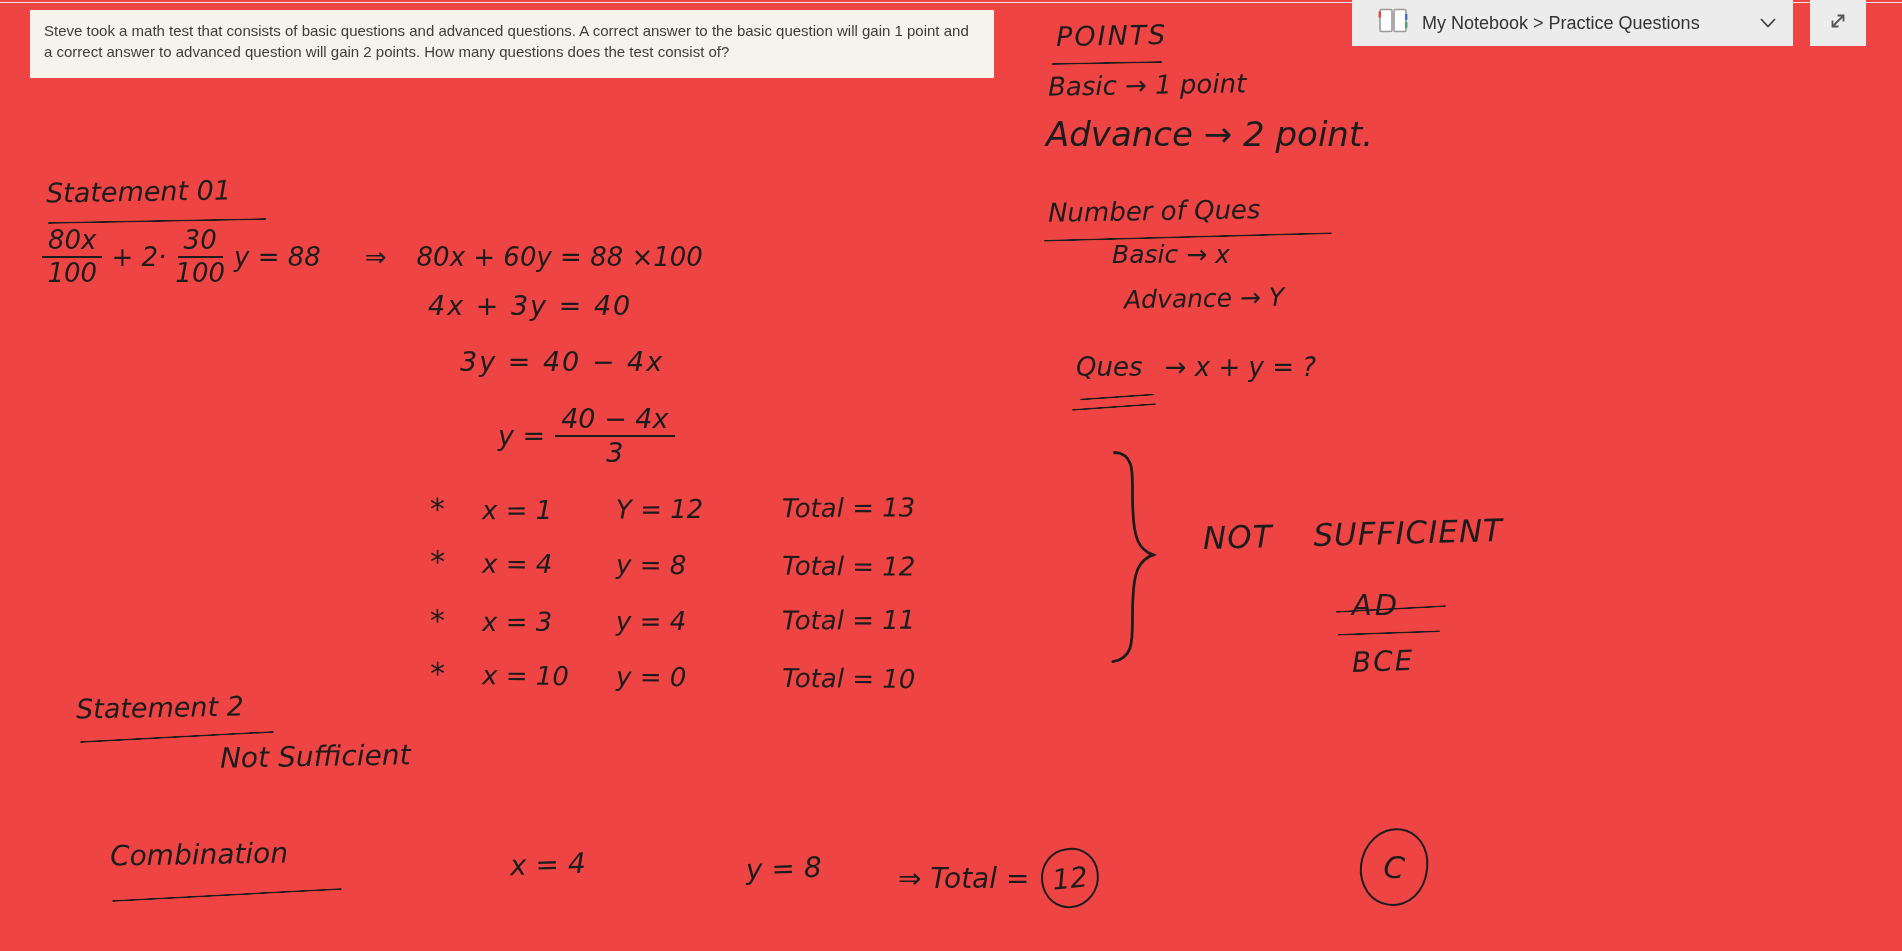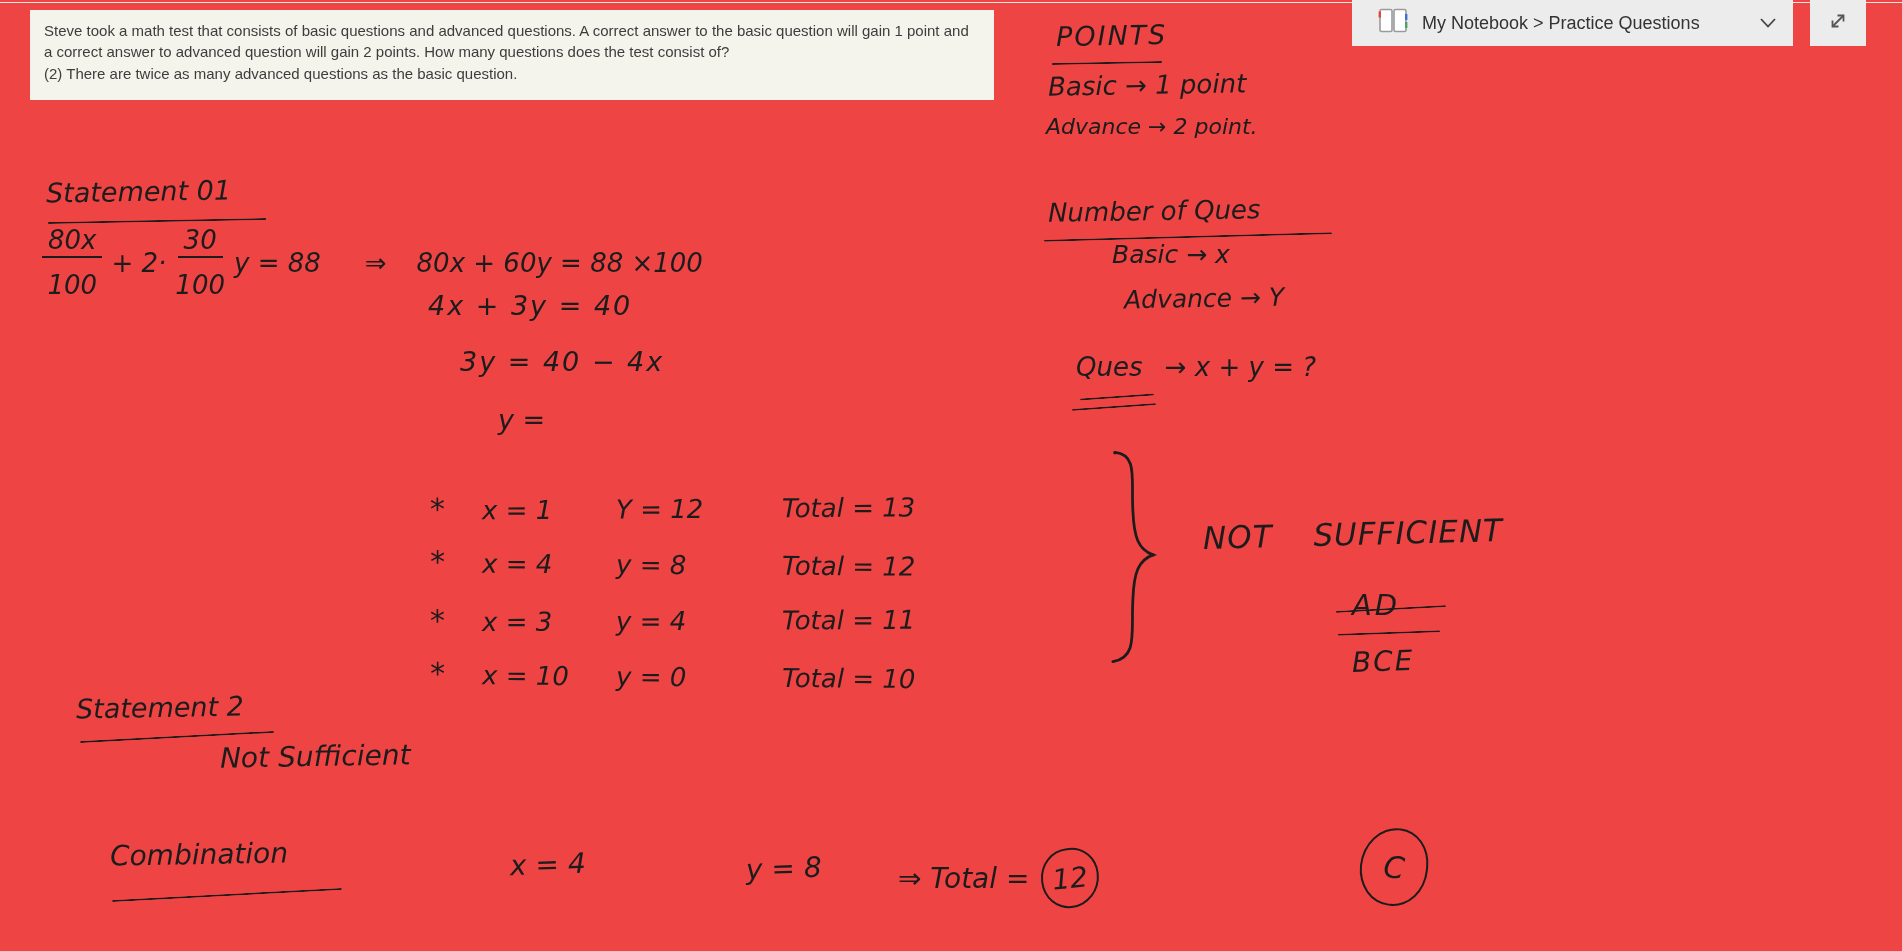--- a/index.html
+++ b/index.html
@@ -23,38 +23,38 @@
   .expand-btn { position:absolute; left:1810px; top:0; width:56px; height:46px; background:#ececec;
                 display:flex; align-items:center; justify-content:center; cursor:pointer; }
 
   
   .hw { position:absolute; font-family:"DejaVu Sans", sans-serif; font-style:italic; color:#1c1c1c;
         white-space:nowrap; }
   .ink-line { position:absolute; height:0; border-top:2.5px solid #1c1c1c; border-radius:2px; }
 
   #points-title   { left:1056px; top:20px;  font-size:27px; letter-spacing:2px; transform:rotate(-1deg); }
   #points-basic   { left:1048px; top:70px;  font-size:26px; transform:rotate(-1deg); }
-  #points-advance { left:1046px; top:114px; font-size:22px; }
+  #points-advance { left:1046px; top:114px; font-size:34px; }
 
   #nq-title   { left:1048px; top:196px; font-size:26px; transform:rotate(-1deg); }
   #nq-basic   { left:1112px; top:240px; font-size:25px; }
   #nq-advance { left:1124px; top:284px; font-size:25px; transform:rotate(-1deg); }
   #ques-row   { left:1076px; top:352px; font-size:26px; }
 
   #st1-title { left:46px; top:176px; font-size:27px; transform:rotate(-1deg); }
   #eq1 { left:42px; top:226px; font-size:26px; display:flex; align-items:center; gap:9px; }
   .sp30 { display:inline-block; width:26px; }
   .sp14 { display:inline-block; width:12px; }
   #eq-line2 { left:428px; top:290px; font-size:27px; letter-spacing:2px; }
   #eq-line3 { left:460px; top:346px; font-size:27px; letter-spacing:2px; }
   #eq-line4 { left:498px; top:404px; font-size:27px; display:flex; align-items:center; gap:10px; }
 
   .frac { display:inline-flex; flex-direction:column; align-items:center; line-height:1.1;font-style:italic; }
   .frac .fnum { border-bottom:2.5px solid #1c1c1c; padding:0 6px 1px; }
-  .frac .fden { padding-top:13px; }
+  .frac .fden { padding-top:1px; }
 
   .cases { position:absolute; left:430px; top:490px; }
   .case-row { display:grid; grid-template-columns:52px 134px 166px auto; align-items:baseline;
               height:56px; font-size:26px; font-family:"DejaVu Sans", sans-serif; font-style:italic; color:#1c1c1c; }
   .case-row .star { font-size:30px; font-style:normal; }
   .case-row:nth-child(1){ transform:rotate(-0.4deg); }
   .case-row:nth-child(2){ transform:rotate(0.4deg); }
   .case-row:nth-child(3){ transform:rotate(-0.3deg); }
   .case-row:nth-child(4){ transform:rotate(0.5deg); }
 
@@ -78,21 +78,20 @@
               font-size:30px; color:#1c1c1c; transform:rotate(6deg); }
 </style>
 </head>
 <body>
 
 <div class="stage">
   <div class="top-divider"></div>
 
   <div class="problem-box">
     <p>Steve took a math test that consists of basic questions and advanced questions. A correct answer to the basic question will gain 1 point and a correct answer to advanced question will gain 2 points. How many questions does the test consist of?</p>
-    <p class="st2">(2) There are twice as many advanced questions as the basic question.</p>
   </div>
 
   <div class="header-bar">
     <span>
       <svg width="30" height="27" viewBox="0 0 30 27">
         <rect x="2" y="2.5" width="12" height="22" rx="1.5" fill="#ffffff" stroke="#9a9a9a" stroke-width="1.6"></rect>
         <rect x="16" y="2.5" width="12" height="22" rx="1.5" fill="#ffffff" stroke="#9a9a9a" stroke-width="1.6"></rect>
         <rect x="0.6" y="4.5" width="2.4" height="6" fill="#e3443a"></rect>
         <rect x="27" y="7" width="2.4" height="6" fill="#3f6fd1"></rect>
         <rect x="27" y="15" width="2.4" height="6" fill="#4ca464"></rect>
@@ -148,20 +147,24 @@
     <span class="sp30"></span>
     <span>⇒</span>
     <span class="sp14"></span>
     <span>80x + 60y = 88 ×100</span>
   </div>
 
   <div class="hw" id="eq-line2">4x + 3y = 40</div>
   <div class="hw" id="eq-line3">3y = 40 − 4x</div>
   <div class="hw" id="eq-line4">
     <span>y =</span>
+    <span class="frac">
+      <span class="fnum">40 − 4x</span>
+      <span class="fden">3</span>
+    </span>
   </div>
 
   <div class="cases">
     <div class="case-row">
       <span class="star">*</span>
       <span>x = 1</span>
       <span>Y = 12</span>
       <span>Total = 13</span>
     </div>
     <div class="case-row">

